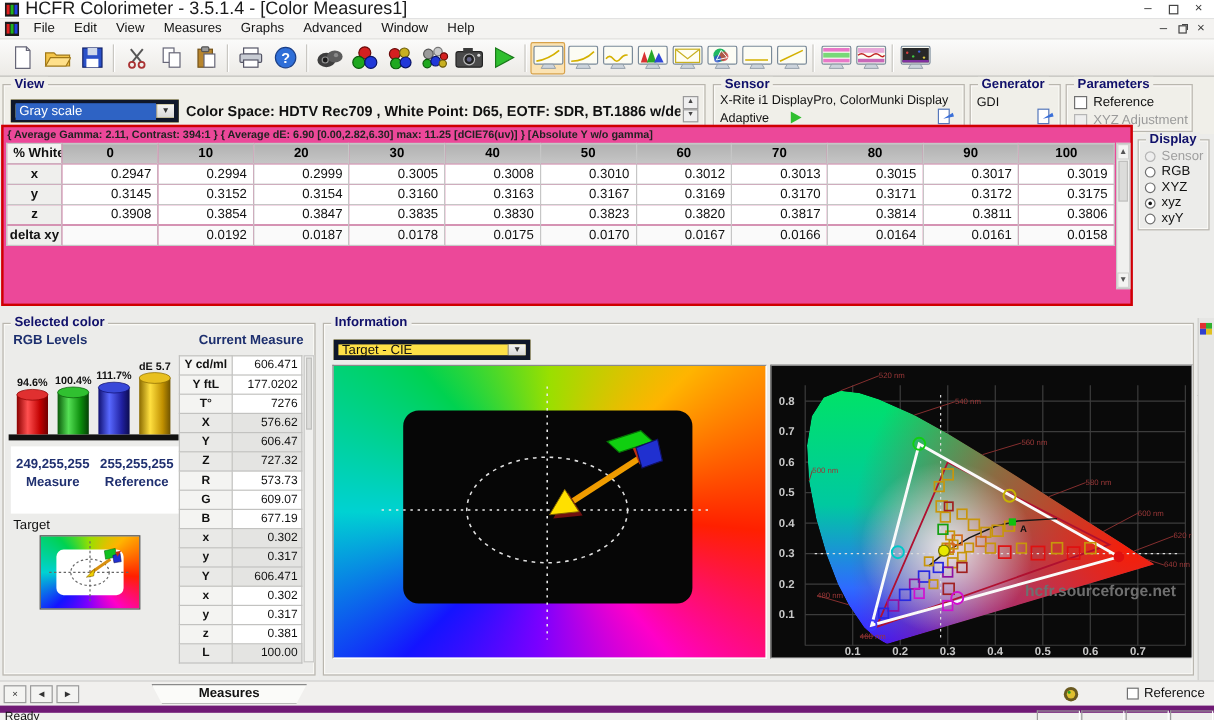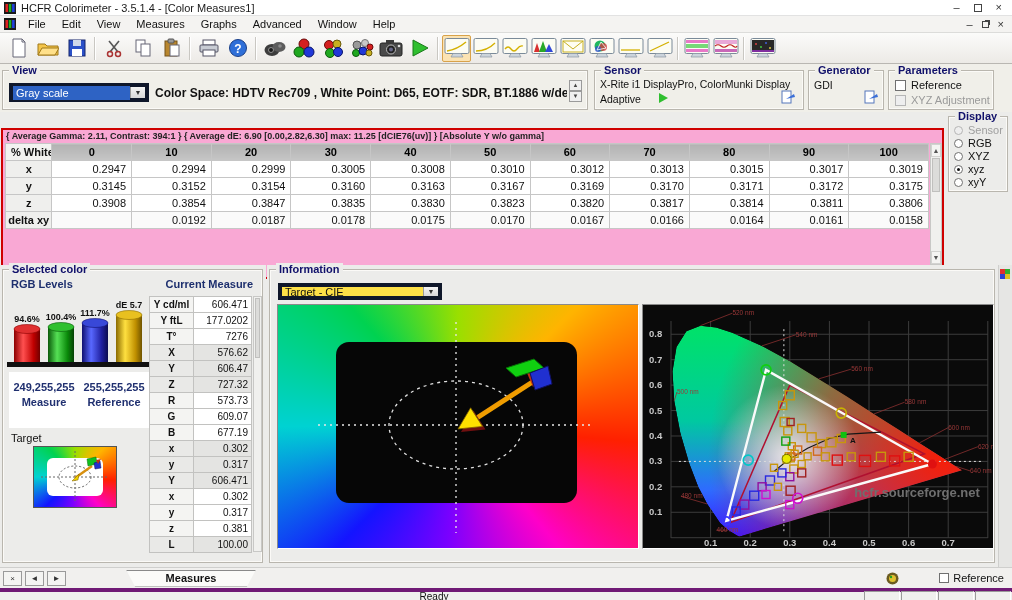--- a/index.html
+++ b/index.html
@@ -2,21 +2,21 @@
 <html><head>
 <meta charset="utf-8">
 <style>
   *{margin:0;padding:0;box-sizing:border-box;font-family:"Liberation Sans",sans-serif;}
   html,body{width:1012px;height:600px;overflow:hidden;}
   body{position:relative;background:#ececea;font-size:11px;color:#111;}
   .abs{position:absolute;}
 
   
   #titlebar{left:0;top:0;width:1012px;height:16px;background:#ffffff;border-bottom:1px solid #e2e2e2;display:flex;align-items:center;padding:0 4px;gap:5px;}
-  #titlebar .t-title{font-size:11px;color:#1a1a1a;flex:1;}
+  #titlebar .t-title{font-size:15px;color:#1a1a1a;flex:1;}
   .winbtns{display:flex;gap:14px;align-items:center;margin-right:6px;color:#333;}
   .winbtns span{font-size:11px;line-height:11px;cursor:default;}
   .boxglyph{display:inline-block;width:8px;height:8px;border:1px solid #444;}
   #menubar{left:0;top:16px;width:1012px;height:17px;background:#f4f3f1;border-bottom:1px solid #dcdcda;display:flex;align-items:center;padding:0 4px;}
   #menubar .menu-item{padding:1px 8px;color:#111;}
   #menubar .mdi{margin-left:auto;display:flex;gap:9px;align-items:center;margin-right:4px;color:#333;}
   #toolbar{left:0;top:33px;width:1012px;height:31px;background:linear-gradient(#fbfbfa,#eceae6);border-bottom:1px solid #b9b7b2;display:flex;align-items:center;padding:0 4px;}
   .tool{width:29px;height:27px;display:flex;align-items:center;justify-content:center;border:1px solid transparent;border-radius:2px;}
   .tool.sel{background:#fbe3b3;border-color:#d8a24a;}
   .tsep{width:2px;height:23px;border-left:1px solid #c9c7c2;border-right:1px solid #ffffff;margin:0 3px;}
@@ -31,21 +31,21 @@
   .combo .cbtn{width:15px;align-self:stretch;background:linear-gradient(#f4f4f4,#d8d8d8);border-left:1px solid #9a9a9a;display:flex;align-items:center;justify-content:center;font-size:7px;color:#333;}
   .combo.sel-blue .cval{background:#2e63c4;color:#fff;}
   .spinner{position:absolute;width:13px;height:22px;display:flex;flex-direction:column;}
   .spinner div{flex:1;border:1px solid #9a9a9a;background:#efefef;font-size:6px;color:#444;text-align:center;line-height:9px;}
   .cbrow{position:absolute;display:flex;align-items:center;gap:5px;}
   .cb{width:11px;height:11px;background:#fff;border:1px solid #707070;display:inline-block;}
   .cb.dis{background:#eee;border-color:#b5b5b5;}
   .cbrow.dis span.cblabel{color:#9a9a9a;}
 
   
-  #tablewrap{left:1px;top:128px;width:943px;height:151px;border:2px solid #cf0000;background:#f9a8d4;}
+  #tablewrap{left:1px;top:104px;width:943px;height:151px;border:2px solid #cf0000;background:#ec4899;}
   #statsline{position:absolute;left:3px;top:1px;font-size:9px;font-weight:bold;color:#222;white-space:nowrap;}
   #mtable{position:absolute;left:2px;top:13px;border-collapse:collapse;table-layout:fixed;width:924px;}
   #mtable td{border:1px solid #c6c6c6;height:17px;font-size:11px;padding:0 5px;overflow:hidden;white-space:nowrap;}
   #mtable td.rowlab{background:#efefed;font-weight:bold;text-align:center;padding:0 2px;}
   #mtable td.colhead{background:linear-gradient(#b2b2b2,#c6c6c6);font-weight:bold;text-align:center;color:#000;}
   #mtable td.corner{background:#f2f2f0;font-weight:bold;text-align:center;}
   #mtable td.num{text-align:right;background:#fff;}
   #mtable td.light{background:#fafafa;}
   #mtable td.shade{background:#e2e2e0;}
   #mtable td.dgray{background:#e4e4e2;}
@@ -86,21 +86,21 @@
   .graphic{position:absolute;border:1px solid;border-color:#8a8a8a #ffffff #ffffff #8a8a8a;overflow:hidden;}
   #vector-area{left:7px;top:34px;width:362px;height:245px;background:conic-gradient(from 0deg,#9adf00 0deg,#ffb400 45deg,#ff2000 95deg,#ff00c8 140deg,#7a00ff 185deg,#1414ff 225deg,#00d2d2 270deg,#00d250 318deg,#9adf00 360deg);}
   #cie-area{left:372px;top:34px;width:352px;height:245px;background:#0a0a0a;}
   #edgestrip{left:998px;top:265px;width:14px;height:302px;background:#e6e6e4;border-left:1px solid #cfcfcd;}
 
   
   #tabstrip{left:0;top:567px;width:1012px;height:21px;background:#f1f0ee;border-top:1px solid #cfcfcd;display:flex;align-items:center;}
   .tabbtn{width:19px;height:15px;border:1px solid #9a9a9a;background:#f4f4f2;font-size:8px;text-align:center;line-height:13px;color:#333;margin-left:3px;}
   #sheettab{margin-left:60px;width:130px;height:17px;background:#fbfbf9;clip-path:polygon(0 0,100% 0,calc(100% - 9px) 100%,9px 100%);display:flex;align-items:center;justify-content:center;font-weight:bold;box-shadow:inset 0 0 0 1px #8a8a8a;}
   #tabstrip .right{margin-left:auto;display:flex;align-items:center;gap:40px;margin-right:8px;}
-  #statusbar{left:0;top:588px;width:1012px;height:12px;background:#f0f0ee;border-top:4px solid #701a75;font-size:10px;display:flex;align-items:center;text-align:center;}
+  #statusbar{left:0;top:588px;width:1012px;height:12px;background:#f0f0ee;border-top:6px solid #701a75;font-size:10px;display:flex;align-items:center;}
   #statusbar .ready{padding-left:4px;flex:1;}
   #statusbar .cell{width:36px;height:10px;border:1px solid;border-color:#9a9a9a #fff #fff #9a9a9a;margin-right:1px;}
 </style>
 </head>
 <body>
 
 <div class="abs" id="titlebar">
   <svg width="12" height="12">
       <rect x="0" y="0" width="12" height="12" fill="#1a1a1a"></rect>
       <rect x="1.5" y="2" width="2.5" height="8" fill="#e02020"></rect>

